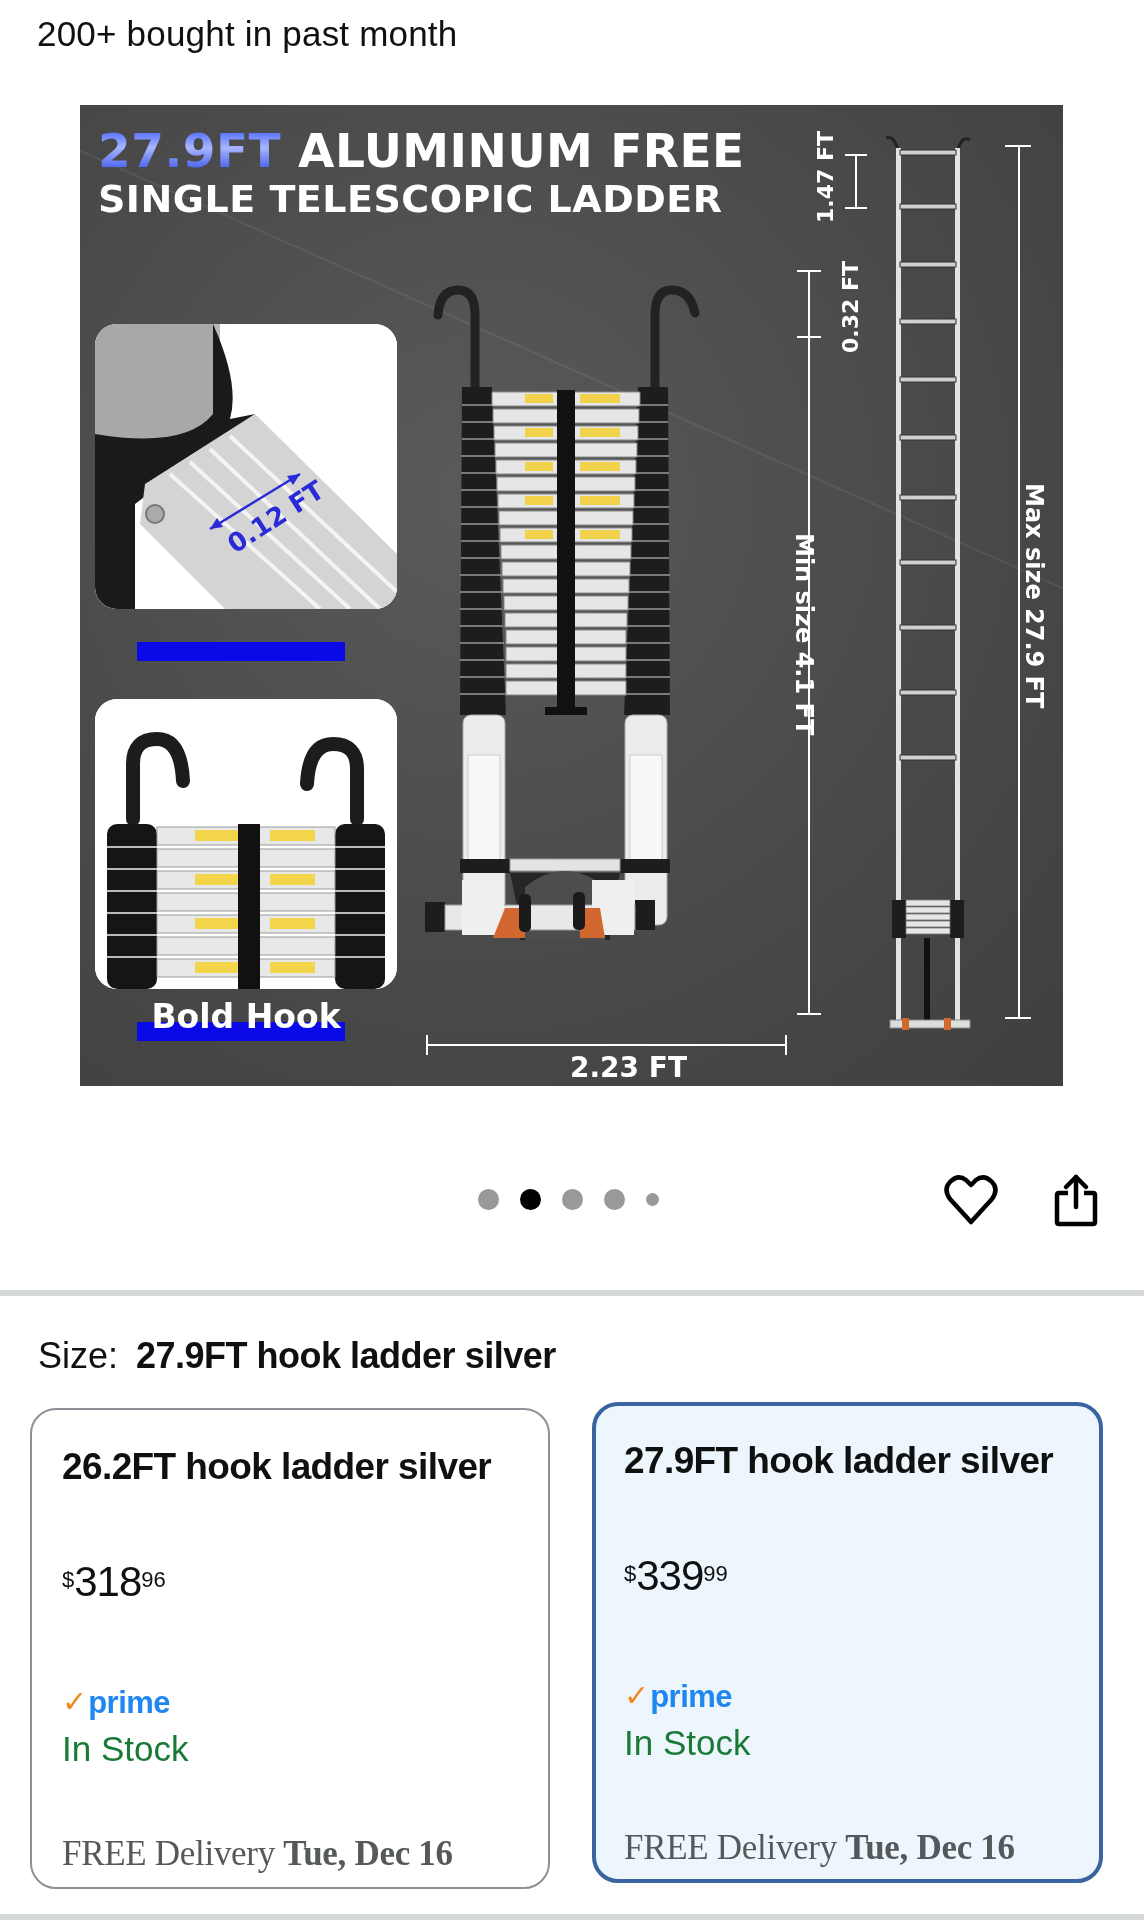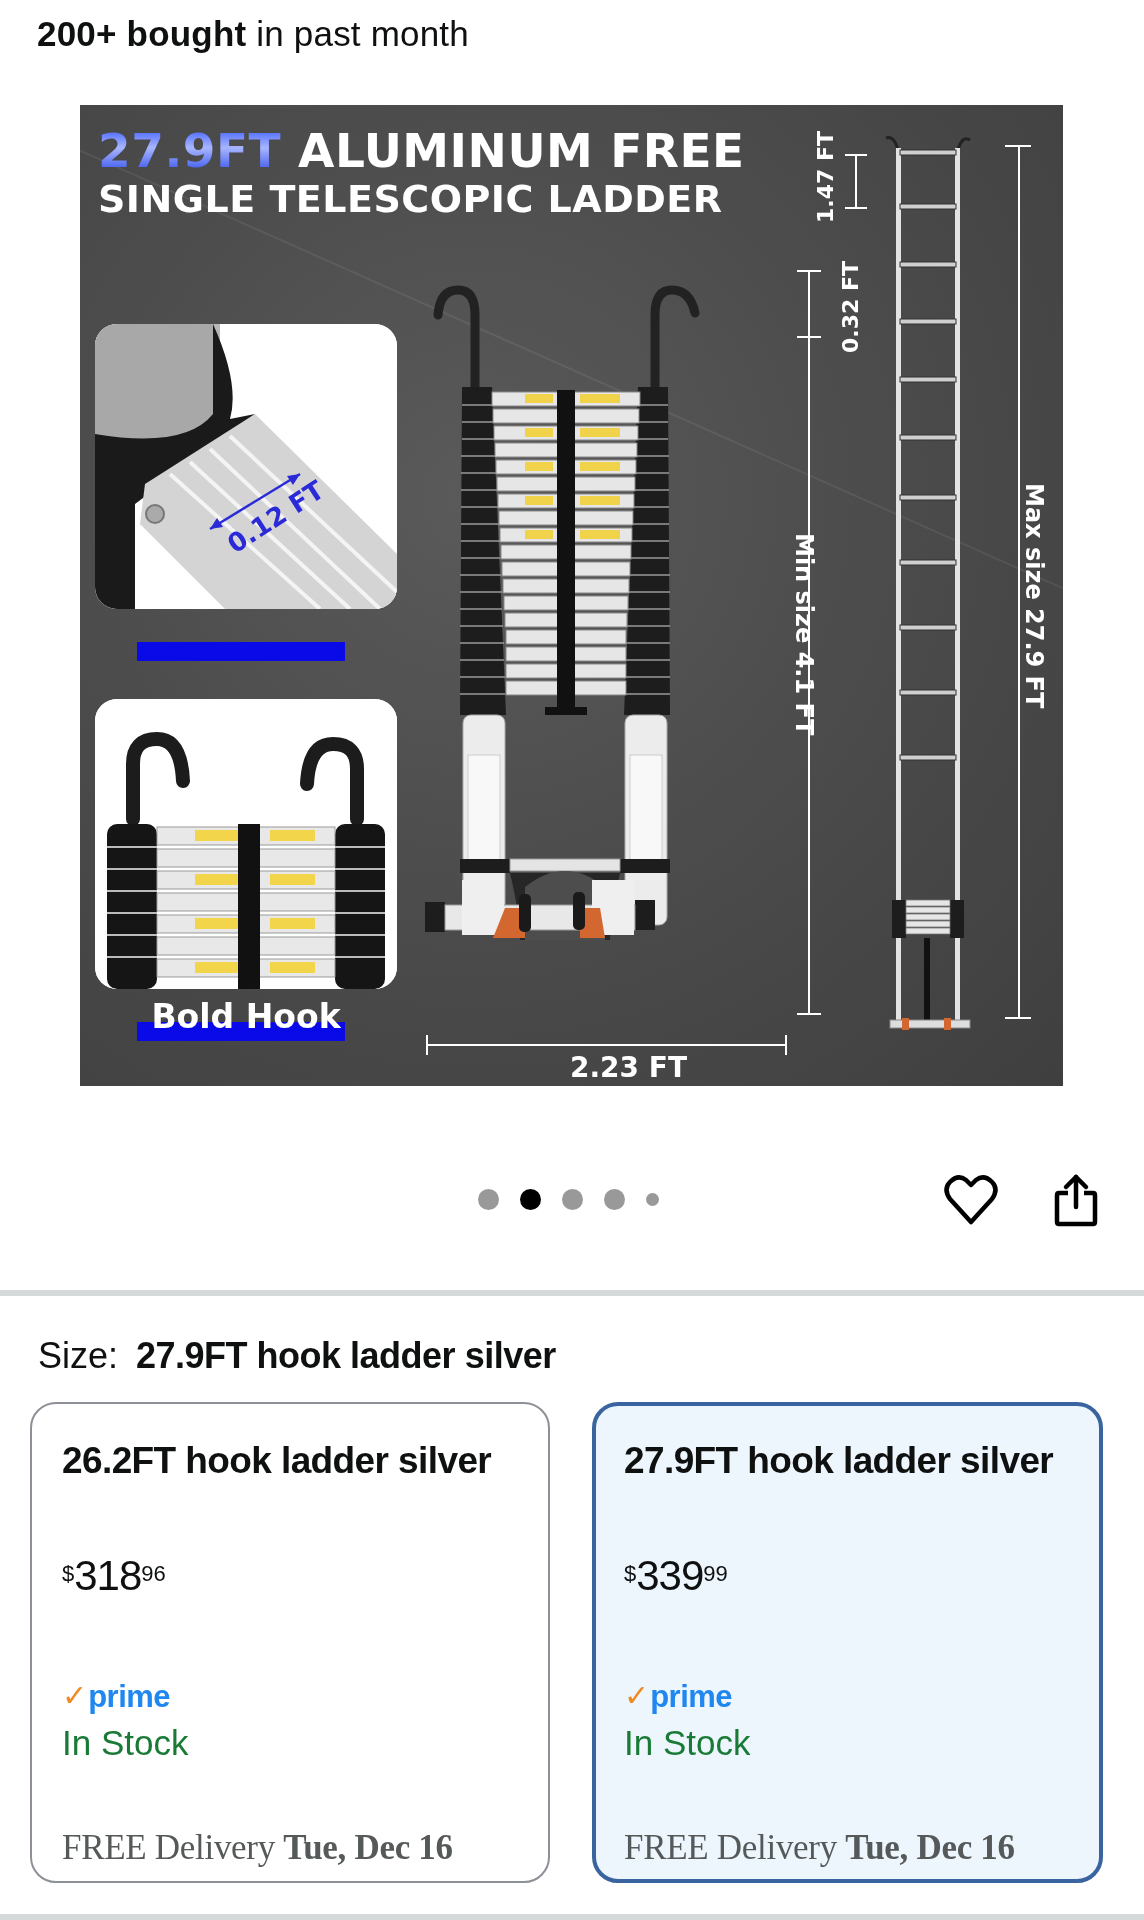--- a/index.html
+++ b/index.html
@@ -1,20 +1,20 @@
 <!DOCTYPE html>
 <html><head>
 <meta charset="utf-8">
 <style>
   * { box-sizing: border-box; margin: 0; padding: 0; }
   html, body { width: 1144px; height: 1920px; background: #ffffff; overflow: hidden; }
   body { font-family: "Liberation Sans", "DejaVu Sans", sans-serif; color: #0f1111; position: relative; }
 
   .bought { position: absolute; left: 37px; top: 14px; font-size: 35px; color: #0f1111; letter-spacing: 0.2px; }
-  .bought b { font-weight: 700; }
+  .bought b { font-weight: 400; }
 
   .product-image { position: absolute; left: 80px; top: 105px; width: 983px; height: 981px;
     background: radial-gradient(ellipse at 40% 40%, #5a5a5a 0%, #4a4a4a 55%, #3f3f3f 100%);
     overflow: hidden; }
   .product-image .sheen { position:absolute; left:-100px; top:0; width:1300px; height:2px; background: rgba(255,255,255,0.07); transform: rotate(24deg); transform-origin: left top; }
   .headline { position: absolute; left: 18px; top: 20px; color: #fff; font-weight: 700; font-family: "DejaVu Sans", sans-serif; line-height: 1.12; }
   .headline .l1 { font-size: 47px; letter-spacing: 0.5px; }
   .headline .l1 .blue { background: linear-gradient(180deg, #2a4cff 0%, #a8b6ff 45%, #1f3de8 100%); -webkit-background-clip: text; background-clip: text; color: transparent; }
   .headline .l2 { font-size: 38px; letter-spacing: 0.5px; }
 
@@ -39,21 +39,21 @@
   .icon-btn { position: absolute; top: 1168px; width: 60px; height: 64px; display: flex; align-items: center; justify-content: center; }
   .heart-btn { left: 941px; }
   .share-btn { left: 1046px; }
 
   .divider { position: absolute; left: 0; top: 1290px; width: 1144px; height: 6px; background: #d5d9d9; }
 
   .size-label { position: absolute; left: 38px; top: 1335px; font-size: 36px; color: #0f1111; }
   .size-label .val { font-weight: 700; margin-left: 18px; font-family: "Liberation Sans Narrow", "Liberation Sans", sans-serif; letter-spacing: -0.5px; }
 
   .card { position: absolute; top: 1402px; height: 481px; border-radius: 26px; border: 2px solid #8d9096; background: #fff; padding: 36px 0 0 30px; }
-  .card.c1 { left: 30px; width: 520px; }
+  .card.c1 { left: 30px; width: 520px; margin-top: 6px; }
   .card.c2 { left: 592px; width: 511px; border: 4px solid #3a649f; background: #edf5fd; padding-left: 28px; padding-top: 34px; }
   .card-title { font-size: 37px; font-weight: 700; letter-spacing: -0.6px; color: #0f1111; white-space: nowrap; }
   .price { margin-top: 73px; color: #0f1111; display: flex; align-items: flex-start; }
   .price .sym { font-size: 22px; margin-top: 6px; }
   .price .whole { font-size: 42px; line-height: 1; letter-spacing: -1px; }
   .price .frac { font-size: 22px; margin-top: 6px; }
   .prime { margin-top: 82px; display: flex; align-items: center; height: 34px; }
   .prime .check { color: #f08a24; font-size: 30px; font-weight: 700; margin-right: 1px; line-height: 1; }
   .prime .word { color: #1f87ef; font-size: 31px; font-weight: 700; letter-spacing: -0.5px; line-height: 1; }
   .stock { margin-top: 10px; color: #197a36; font-size: 35px; }

